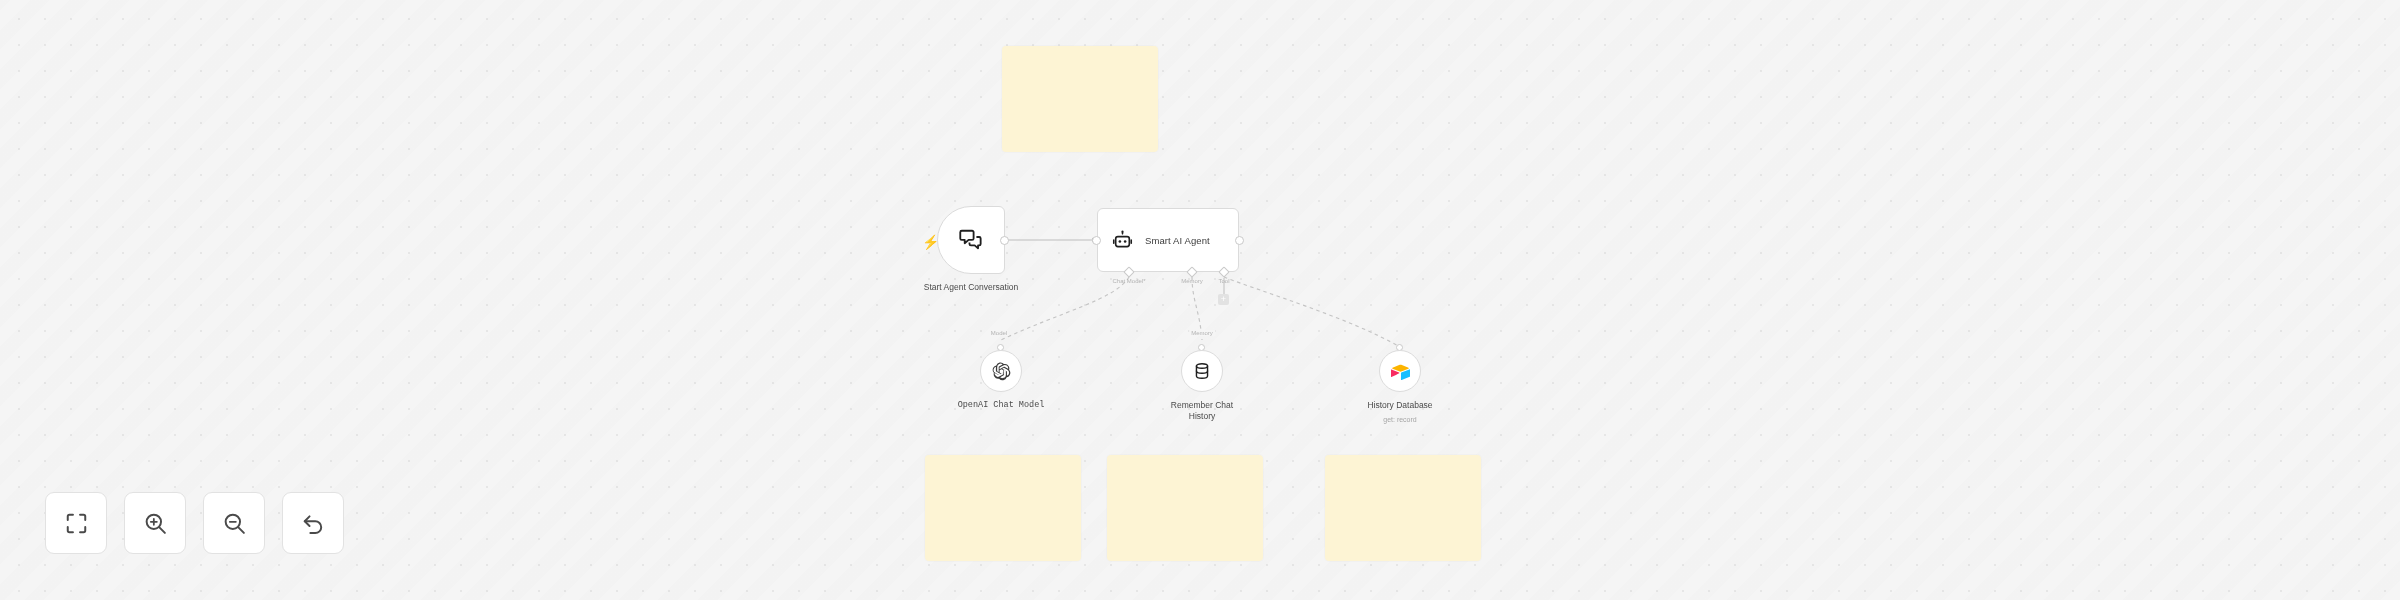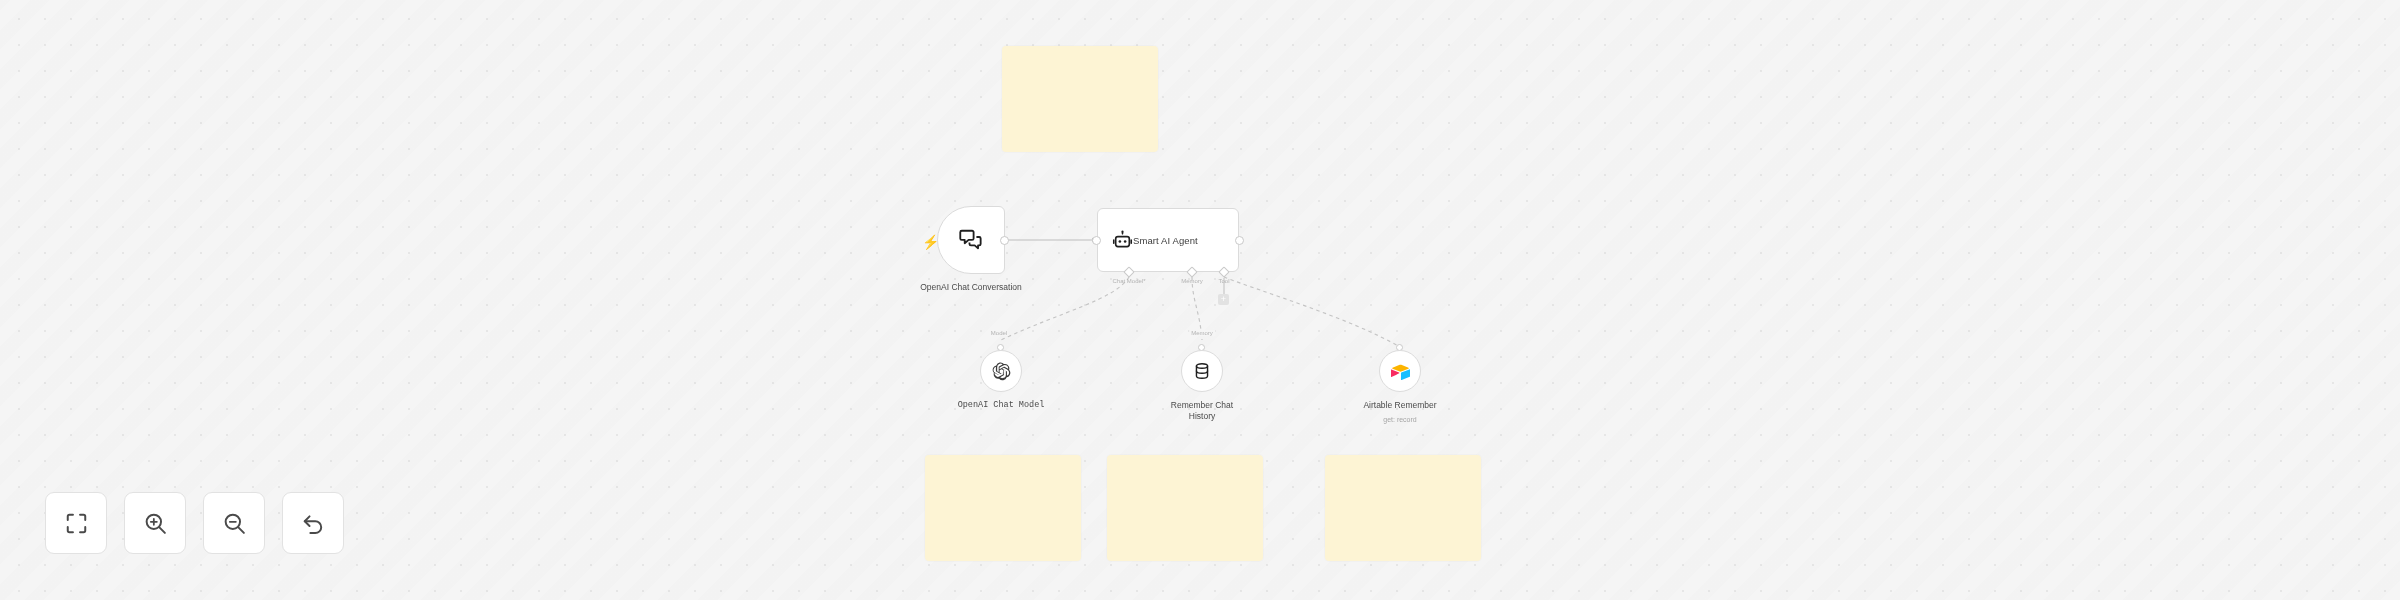--- a/index.html
+++ b/index.html
@@ -83,20 +83,21 @@
     position: absolute;
     width: 142px;
     height: 64px;
     background: #ffffff;
     border: 1px solid #dbdbdb;
     border-radius: 6px;
     box-sizing: border-box;
     display: flex;
     align-items: center;
     padding-left: 14px;
+    gap: 12px;
   }
   .agent-title {
     font-size: 9.5px;
     color: #3c3c3c;
     letter-spacing: .1px;
     white-space: nowrap;
   }
 
   
   .subnode-circle {
@@ -245,21 +246,21 @@
       <div class="trigger-box">
         <span class="trigger-bolt">⚡</span>
 
         <svg width="26" height="26" viewBox="0 0 24 24" fill="none">
           <path d="M3.5 3.5 h9.5 a1.4 1.4 0 0 1 1.4 1.4 v5.6 a1.4 1.4 0 0 1 -1.4 1.4 h-3.2 l-3.6 3.1 v-3.1 h-2.7 a1.4 1.4 0 0 1 -1.4 -1.4 v-5.6 a1.4 1.4 0 0 1 1.4 -1.4 z" stroke="#1f1f1f" stroke-width="1.7" stroke-linejoin="round"></path>
           <path d="M17 9.2 h2.6 a1.3 1.3 0 0 1 1.3 1.3 v5.2 a1.3 1.3 0 0 1 -1.3 1.3 h-1.1 v2.7 l-3.1 -2.7 h-3.5 a1.3 1.3 0 0 1 -1.3 -1.3 v-1.4" stroke="#1f1f1f" stroke-width="1.7" stroke-linejoin="round"></path>
         </svg>
       </div>
 
       <div class="endpoint" style="left:63px; top:30px;"></div>
-      <div class="node-caption" style="top:76px;">OpenAI Chat Conversation</div>
+      <div class="node-caption" style="top:76px;">Start Agent Conversation</div>
     </div>
 
     <div class="node" style="left:1097px; top:208px; width:142px; height:64px;">
       <div class="agent-box">
 
         <svg width="21" height="21" viewBox="0 0 24 24" fill="none">
           <path d="M12 2.2 v2.2" stroke="#1f1f1f" stroke-width="1.8" stroke-linecap="round"></path>
           <circle cx="12" cy="1.9" r="1.25" fill="#1f1f1f"></circle>
           <rect x="4.2" y="7.6" width="15.6" height="11.4" rx="2.6" stroke="#1f1f1f" stroke-width="1.9"></rect>
           <circle cx="9" cy="13.2" r="1.5" fill="#1f1f1f"></circle>
@@ -315,21 +316,21 @@
     <div class="node" style="left:1379px; top:350px; width:42px; height:42px;">
       <div class="endpoint tiny" style="left:17px; top:-6px;"></div>
       <div class="subnode-circle">
 
         <svg width="19" height="19" viewBox="0 0 24 24">
           <path d="M11.0 3.6 1.9 7.35a.62.62 0 0 0 .02 1.15l9.16 3.53a2.6 2.6 0 0 0 1.84 0l9.16-3.53a.62.62 0 0 0 .02-1.15L13 3.6a2.6 2.6 0 0 0-2 0z" fill="#fcb400"></path>
           <path d="M12.6 13.9v8.2a.62.62 0 0 0 .85.58l10.2-3.96a.62.62 0 0 0 .39-.58V9.95a.62.62 0 0 0-.85-.58L13 13.33a.62.62 0 0 0-.4.57z" fill="#18bfff"></path>
           <path d="M10.25 14.36 7.22 15.82l-.31.15-6.37 3.05c-.42.2-.95-.1-.95-.57V10.0c0-.17.09-.32.2-.43a.75.75 0 0 1 .19-.13.68.68 0 0 1 .56-.03l9.66 3.83c.49.2.53.88.05 1.12z" fill="#f82b60"></path>
         </svg>
       </div>
-      <div class="node-caption" style="top:50px;">Airtable Remember</div>
+      <div class="node-caption" style="top:50px;">History Database</div>
       <div class="node-subcaption" style="top:66px;">get: record</div>
     </div>
 
   </div>
 
   <div id="toolbar">
 
     <div class="tool-btn">
       <svg width="25" height="25" viewBox="0 0 24 24" fill="none">
         <path d="M3.6 8.6V5.2a1.6 1.6 0 0 1 1.6-1.6h3.4" stroke="#4a4a4a" stroke-width="1.9" stroke-linecap="round"></path>

